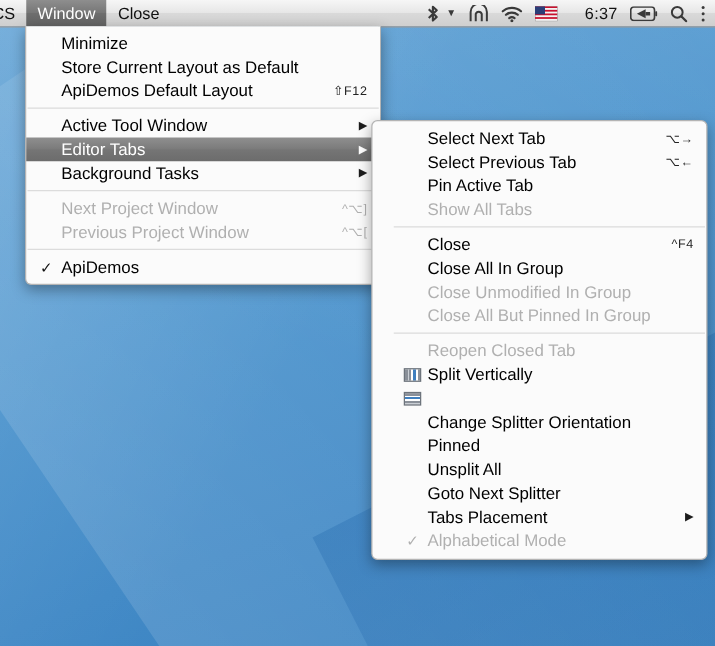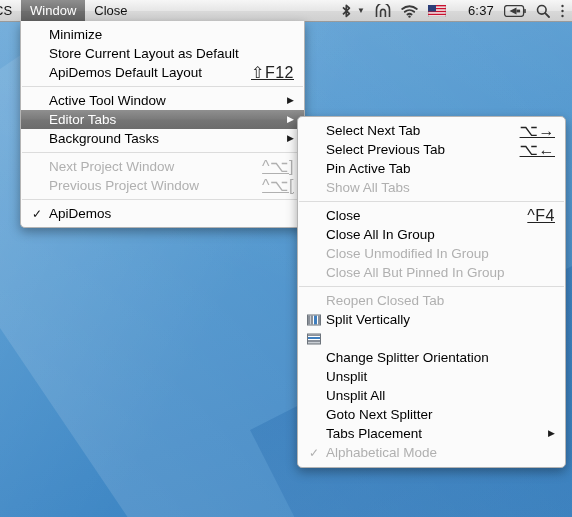--- a/index.html
+++ b/index.html
@@ -69,43 +69,42 @@
     background: #fbfbfb;
     border: 1px solid #b4b4b4;
     border-radius: 0 0 5px 5px;
     box-shadow: 0 4px 11px rgba(0,0,0,0.34);
     padding: 4px 0 4px 0;
     font-size: 13.5px;
     z-index: 50;
   }
   #menu-window { left: 20px; top: 21px; width: 285px; border-top: none; }
   #menu-editor-tabs {
-    left: 297px; top: 116px; width: 269px;
-    border-radius: 5px; padding: 4px 0 5px 0;
+    left: 297px; top: 96px; width: 269px;
+    border-radius: 5px; padding: 4px 0 5px 16px;
   }
 
   .mi {
     position: relative;
     display: flex; align-items: center;
     height: 19px;
     padding: 0 10px 0 28px;
     color: #000;
     white-space: nowrap;
   }
   .mi.disabled { color: #b0b0b0; }
   .mi.selected {
     background: linear-gradient(180deg, #8f8f8f 0%, #7b7b7b 48%, #757575 52%, #6c6c6c 100%);
     color: #fff;
   }
   .mi-label { flex: 0 0 auto; }
   .mi-shortcut {
     margin-left: auto; padding-left: 18px;
-    color: #222; font-size: 16px;
+    color: #222; font-size: 10px;
     letter-spacing: 0.5px;
-    text-decoration: underline;
   }
   .mi.disabled .mi-shortcut { color: #b0b0b0; }
   .mi-arrow {
     margin-left: auto; padding-left: 14px;
     font-size: 9px; line-height: 1; color: #1c1c1c;
   }
   .mi.selected .mi-arrow { color: #fff; }
   .mi-check {
     position: absolute; left: 11px; top: 50%;
     transform: translateY(-50%);
@@ -286,21 +285,21 @@
       <span class="mi-icon ico-split-v"></span>
       <span class="mi-label">Split Vertically</span>
     </div>
     <div class="mi">
       <span class="mi-icon ico-split-h"></span>
     </div>
     <div class="mi">
       <span class="mi-label">Change Splitter Orientation</span>
     </div>
     <div class="mi">
-      <span class="mi-label">Unsplit</span>
+      <span class="mi-label">Pinned</span>
     </div>
     <div class="mi">
       <span class="mi-label">Unsplit All</span>
     </div>
     <div class="mi">
       <span class="mi-label">Goto Next Splitter</span>
     </div>
     <div class="mi">
       <span class="mi-label">Tabs Placement</span>
       <span class="mi-arrow">▶</span>

